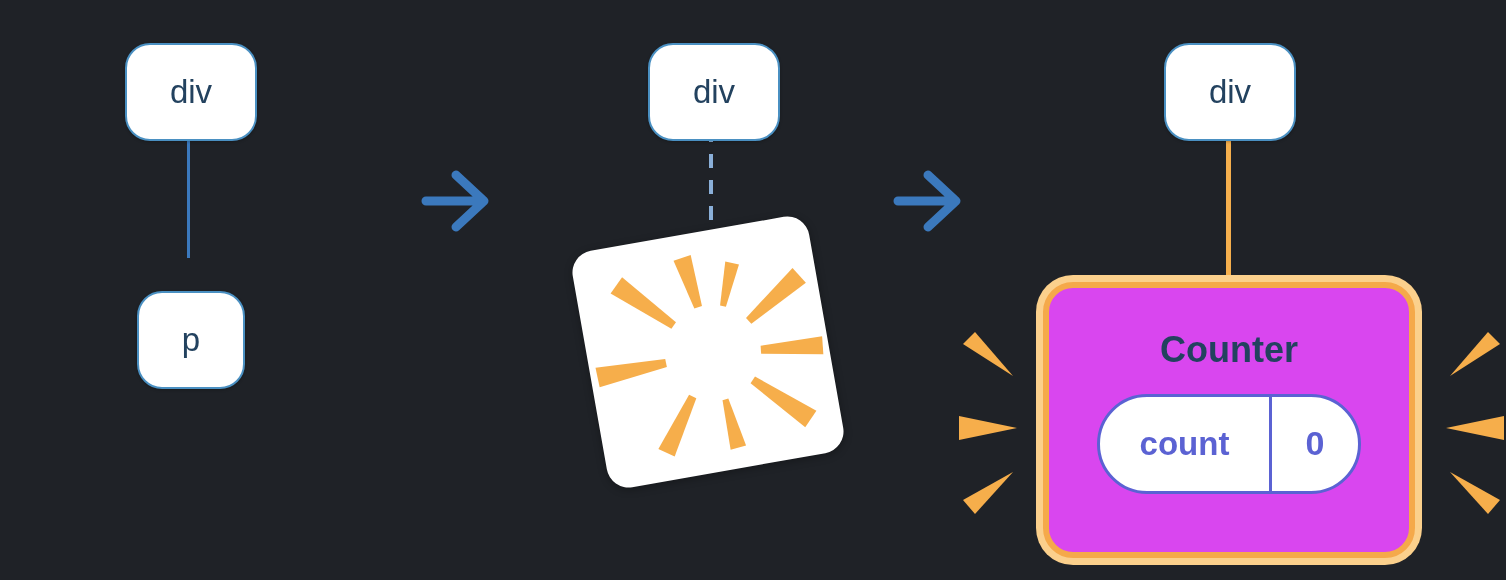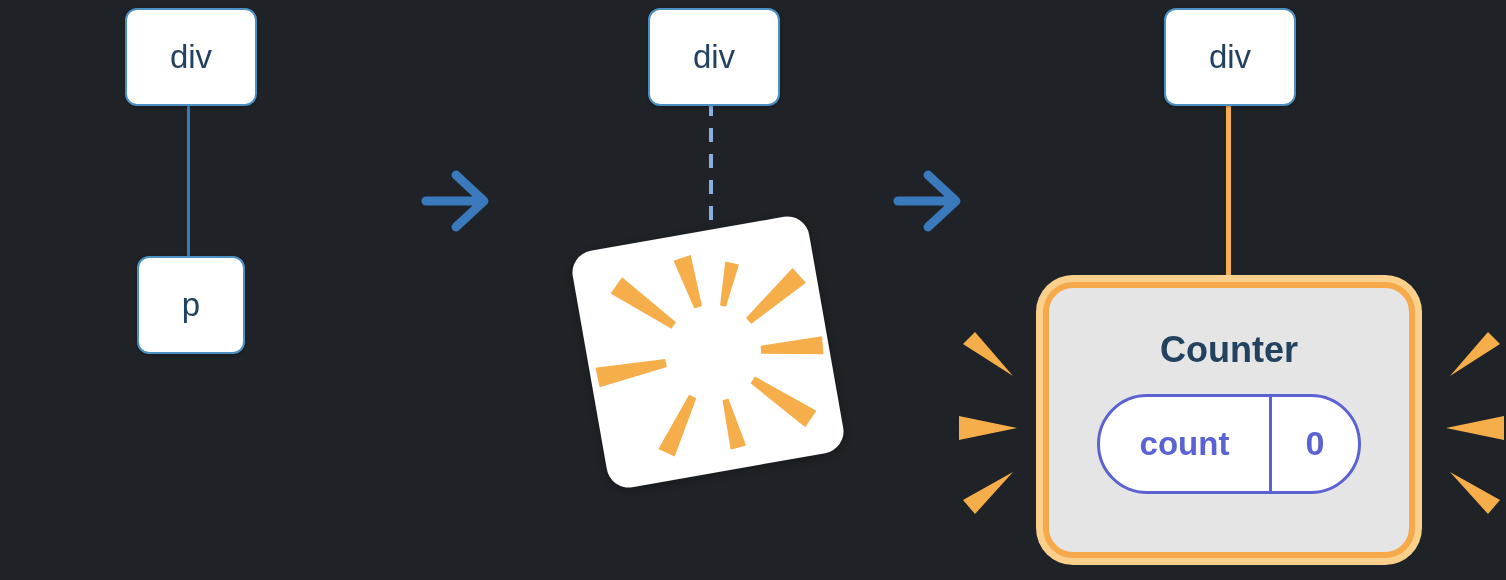--- a/index.html
+++ b/index.html
@@ -11,26 +11,27 @@
     position:relative;
     width:1506px;height:580px;
     background:#1f2227;
     overflow:hidden;
   }
   
   .node{
     position:absolute;
     background:#ffffff;
     border:2px solid #4a90c2;
-    border-radius:12px;
+    border-radius:25px;
     display:flex;align-items:center;justify-content:center;
     color:#23425f;
     font-size:33px;font-weight:500;
     box-shadow:0 1px 3px rgba(0,0,0,.25);
     z-index:3;
+    margin-top:35px;
   }
   .node-div1{left:125px;top:8px;width:128px;height:94px;}
   .node-p1{left:137px;top:256px;width:104px;height:94px;}
   .node-div2{left:648px;top:8px;width:128px;height:94px;}
   .node-div3{left:1164px;top:8px;width:128px;height:94px;}
 
   
   .line-blue{
     position:absolute;left:187px;top:100px;width:3px;height:158px;
     background:#3b79bd;z-index:1;
@@ -56,21 +57,21 @@
     transform:rotate(-10deg);
     box-shadow:0 2px 8px rgba(0,0,0,.3);
     z-index:2;
   }
   .poof-burst{position:absolute;left:558px;top:198px;width:310px;height:310px;z-index:3;}
 
   
   .counter-card{
     position:absolute;left:1043px;top:282px;width:372px;height:276px;
     box-sizing:border-box;
-    background:#e5e5e5;
+    background:#d946ef;
     border:6px solid #f5a94a;
     border-radius:30px;
     box-shadow:0 0 0 7px #fbd08c;
     display:flex;flex-direction:column;align-items:center;
     padding-top:42px;
     z-index:3;
   }
   .counter-title{
     color:#23425f;font-size:36px;font-weight:600;line-height:1.1;
   }

